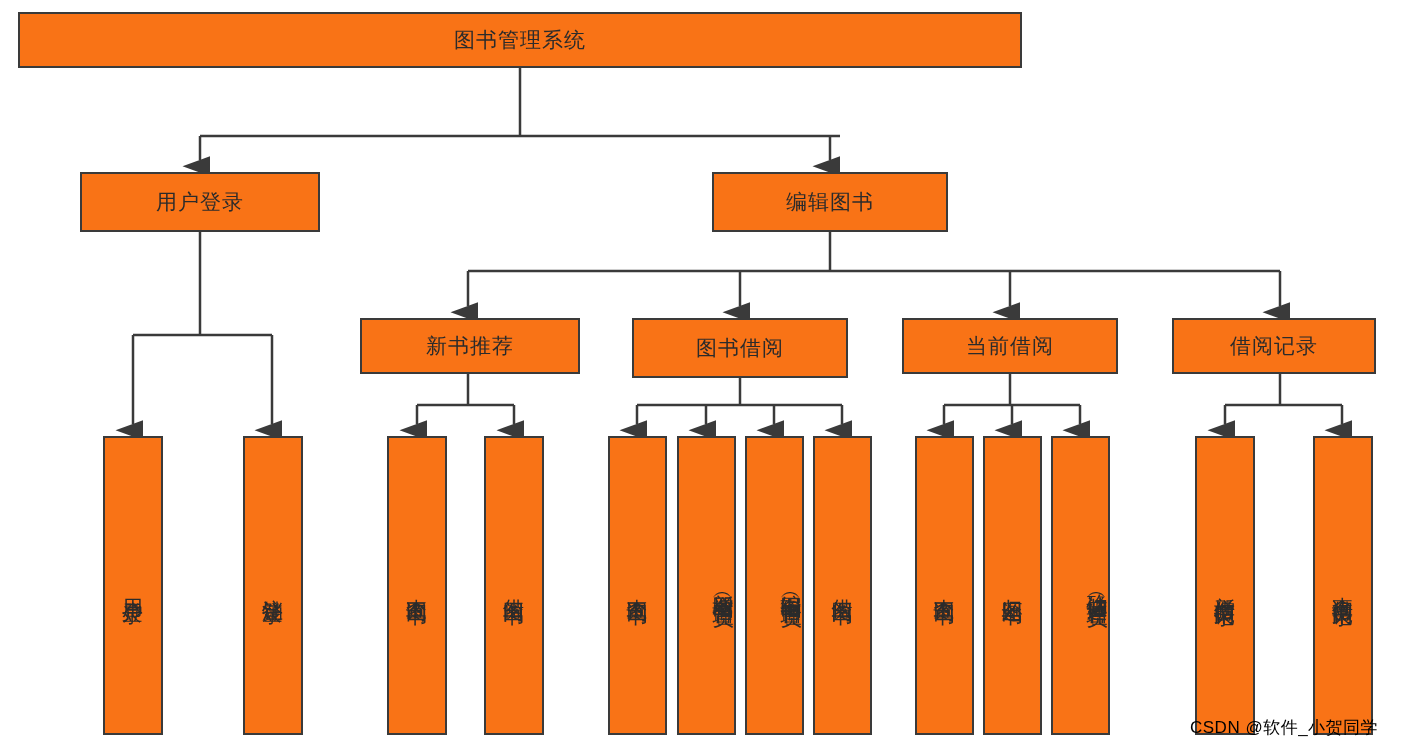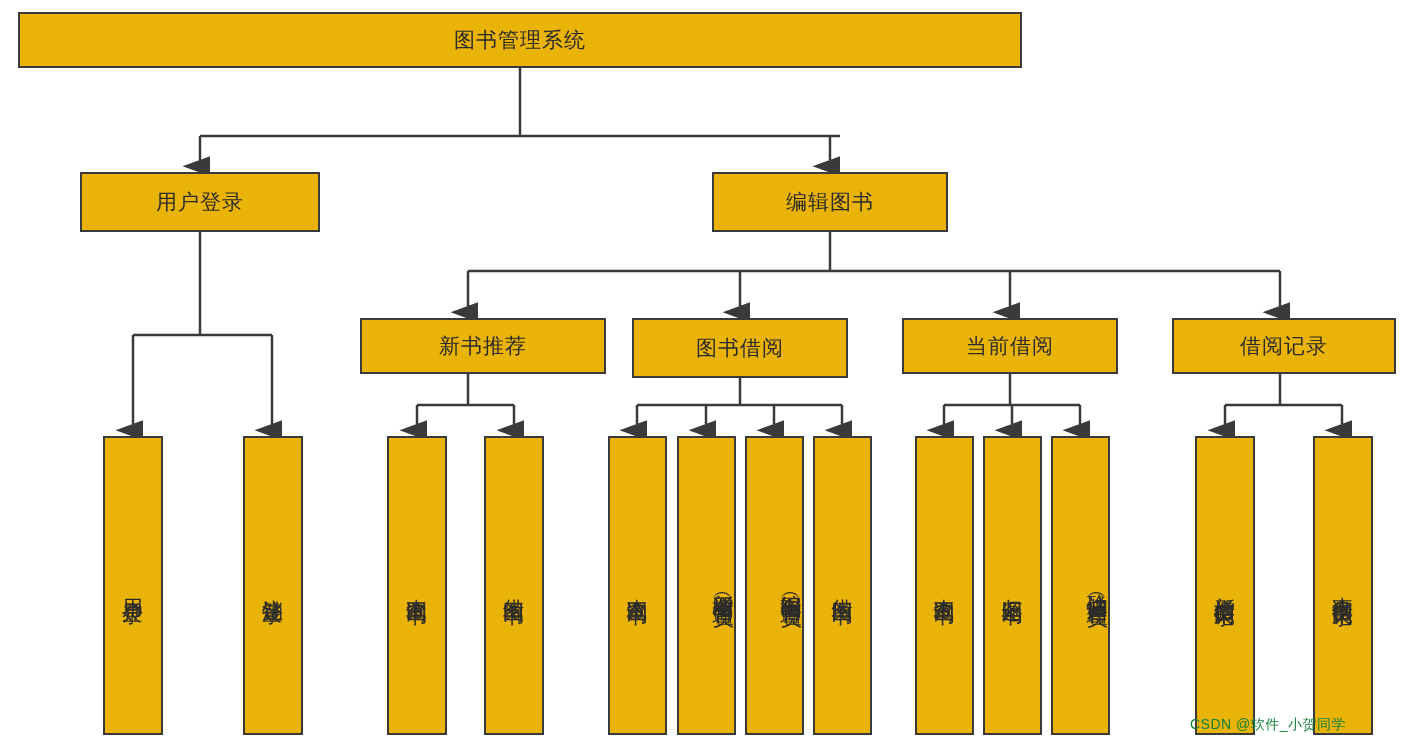--- a/index.html
+++ b/index.html
@@ -21,21 +21,21 @@
     position: absolute;
     left: 0;
     top: 0;
     width: 1405px;
     height: 747px;
     pointer-events: none;
   }
   .node {
     position: absolute;
     box-sizing: border-box;
-    background: #eab308;
+    background: #f97316;
     border: 2px solid #3a3a3a;
     display: flex;
     align-items: center;
     justify-content: center;
     color: #2b2b2b;
   }
   .node.h {
     font-size: 21px;
     letter-spacing: 1px;
   }
@@ -51,22 +51,22 @@
     align-items: flex-start;
   }
   .node .label {
     display: block;
     white-space: nowrap;
   }
   #watermark {
     position: absolute;
     left: 1190px;
     top: 716px;
-    font-size: 14px;
-    color: #15803d;
+    font-size: 17px;
+    color: #000000;
     white-space: nowrap;
     letter-spacing: 0.5px;
   }
 </style>
 </head>
 <body>
 
 <div id="canvas">
 
   <svg id="wires" viewBox="0 0 1405 747" xmlns="http://www.w3.org/2000/svg">
@@ -123,30 +123,30 @@
     <span class="label">图书管理系统</span>
   </div>
 
   <div class="node h" style="left:80px; top:172px; width:240px; height:60px;">
     <span class="label">用户登录</span>
   </div>
   <div class="node h" style="left:712px; top:172px; width:236px; height:60px;">
     <span class="label">编辑图书</span>
   </div>
 
-  <div class="node h" style="left:360px; top:318px; width:246px; height:56px;">
+  <div class="node h" style="left:360px; top:318px; width:220px; height:56px;">
     <span class="label">新书推荐</span>
   </div>
   <div class="node h" style="left:632px; top:318px; width:216px; height:60px;">
     <span class="label">图书借阅</span>
   </div>
   <div class="node h" style="left:902px; top:318px; width:216px; height:56px;text-align:center;">
     <span class="label">当前借阅</span>
   </div>
-  <div class="node h" style="left:1172px; top:318px; width:224px; height:56px;">
+  <div class="node h" style="left:1172px; top:318px; width:204px; height:56px;">
     <span class="label">借阅记录</span>
   </div>
 
   <div class="node v" style="left:103px; top:436px; width:60px; height:299px;">
     <span class="label">用户登录</span>
   </div>
   <div class="node v" style="left:243px; top:436px; width:60px; height:299px;">
     <span class="label">注销登录</span>
   </div>
 

